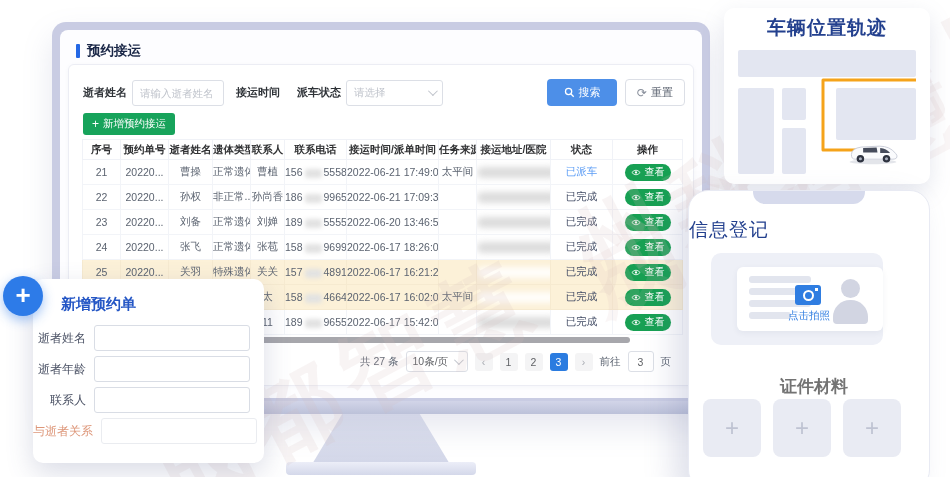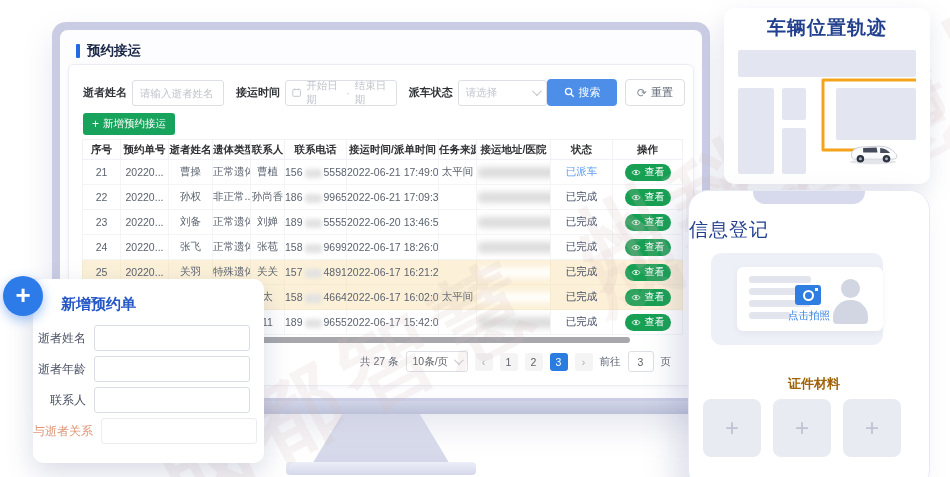--- a/index.html
+++ b/index.html
@@ -143,22 +143,22 @@
   .cam::before { content:""; position:absolute; left:8px; top:5px; width:7px; height:7px;
                  border:2px solid #fff; border-radius:50%; }
   .cam::after { content:""; position:absolute; right:3px; top:3px; width:3px; height:3px;
                 background:#fff; }
   .photo-label { position:absolute; left:12px; top:42px; width:120px; text-align:center;
                  font-size:10.5px; color:#2f7de1; cursor:pointer; }
   .sil-head { position:absolute; left:104px; top:12px; width:19px; height:19px;
               border-radius:50%; background:#d2d5e2; }
   .sil-body { position:absolute; left:96px; top:33px; width:35px; height:24px;
               border-radius:17px 17px 4px 4px; background:#d2d5e2; }
-  .docs-title { position:absolute; left:10px; right:0; top:184px; text-align:center; font-size:13px;
-                font-weight:bold; color:#a16207; }
+  .docs-title { position:absolute; left:10px; right:0; top:184px; text-align:center; font-size:17px;
+                font-weight:bold; color:#737373; }
   .tiles { position:absolute; left:14px; top:208px; display:flex; gap:12px; }
   .tile { width:58px; height:58px; background:#e9ebf3; border-radius:8px; display:flex;
           align-items:center; justify-content:center; font-size:24px; color:#bfc3d2;
           font-weight:300; cursor:pointer; }
 </style>
 </head>
 <body>
 
 <div class="stage">
 
@@ -180,30 +180,20 @@
         <div class="page-title">预约接运</div>
       </div>
 
       <div class="panel">
 
         <div class="filters">
           <span class="f-label">逝者姓名</span>
           <input class="tbox in-name" placeholder="请输入逝者姓名" style="">
           <span class="f-gap"></span>
           <span class="f-label">接运时间</span>
-          <div class="tbox date-range">
-            <svg width="11" height="11" viewBox="0 0 12 12">
-              <rect x="1" y="2" width="10" height="9" rx="1" fill="none" stroke="#c0c4cc" stroke-width="1.2"></rect>
-              <line x1="3.5" y1="0.8" x2="3.5" y2="3" stroke="#c0c4cc" stroke-width="1.2"></line>
-              <line x1="8.5" y1="0.8" x2="8.5" y2="3" stroke="#c0c4cc" stroke-width="1.2"></line>
-            </svg>
-            <span>开始日期</span>
-            <span class="dot">·</span>
-            <span>结束日期</span>
-          </div>
           <span class="f-gap"></span>
           <span class="f-label">派车状态</span>
           <div class="tbox sel">
             <span>请选择</span>
             <span class="chev"></span>
           </div>
           <button class="btn btn-search">
             <svg width="11" height="11" viewBox="0 0 12 12">
               <circle cx="5" cy="5" r="3.4" fill="none" stroke="#fff" stroke-width="1.4"></circle>
               <line x1="7.6" y1="7.6" x2="10.6" y2="10.6" stroke="#fff" stroke-width="1.4"></line>

